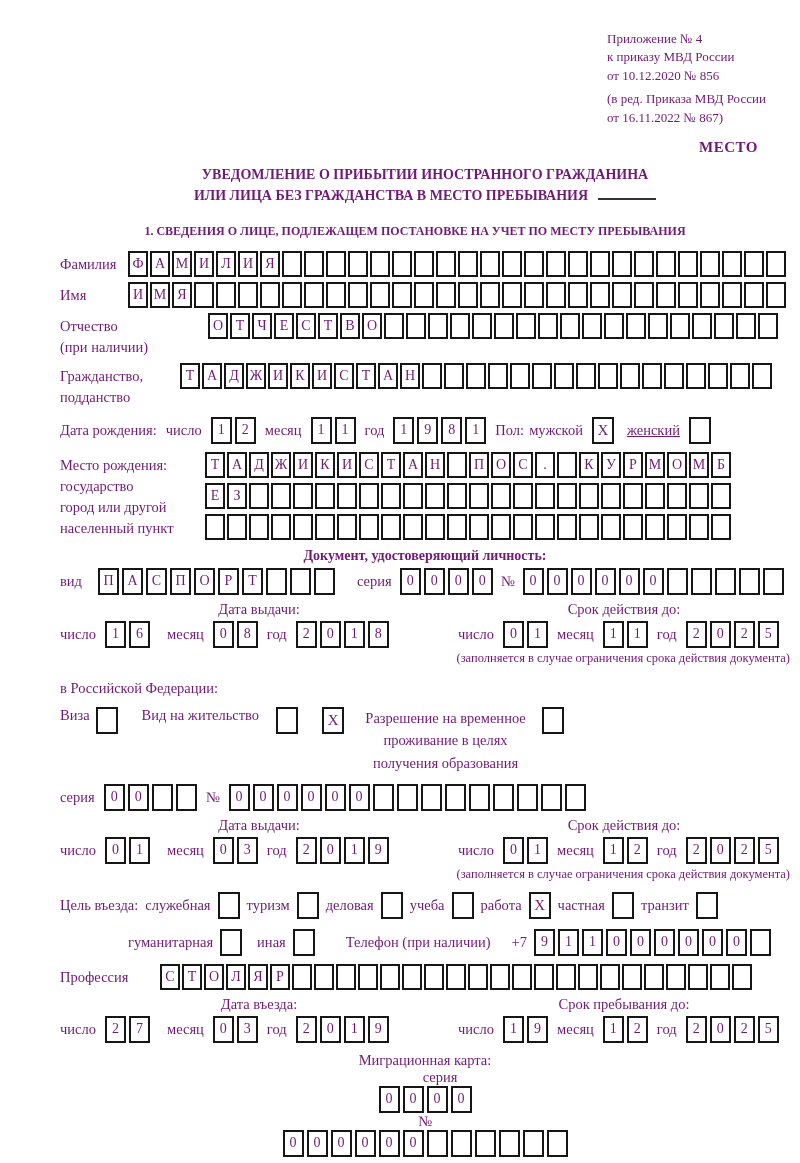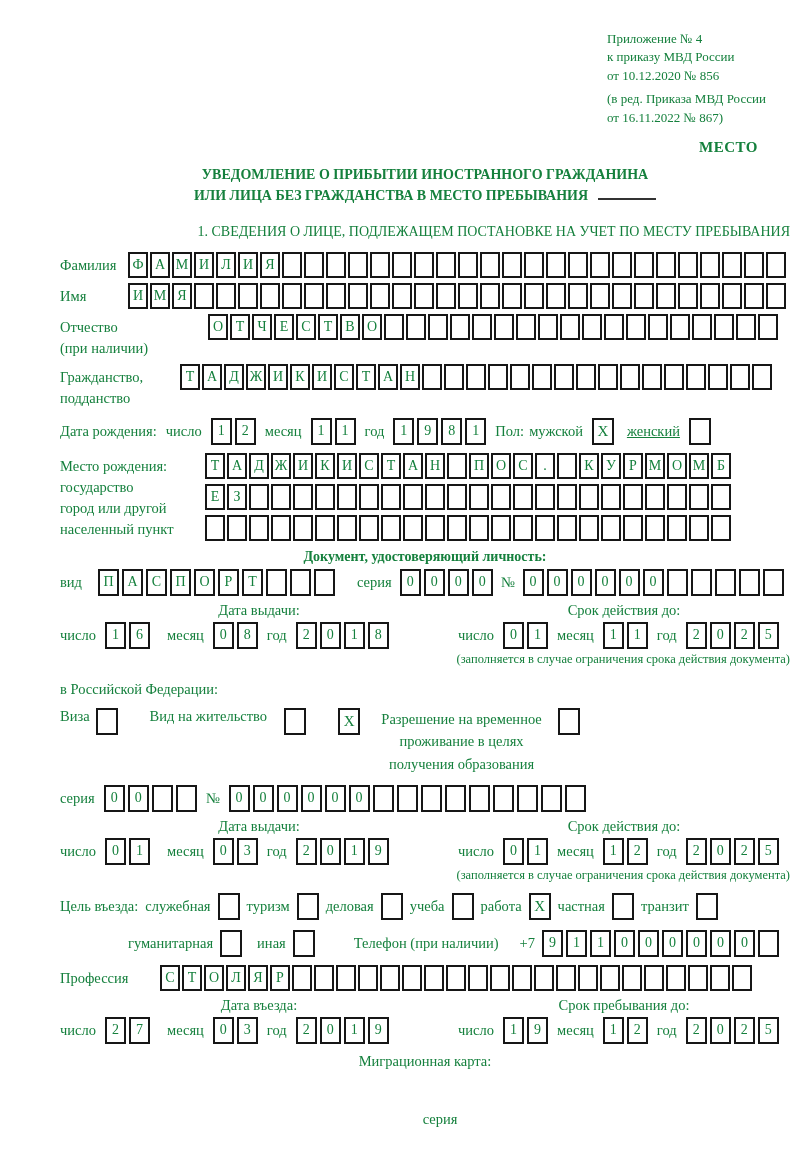--- a/index.html
+++ b/index.html
@@ -1,49 +1,49 @@
 <!DOCTYPE html>
 <html><head>
 <meta charset="utf-8">
 <style>
   html,body { margin:0; padding:0; background:#888; }
   .page {
     position:relative; width:800px; height:1163px; margin:0 auto;
-    background:#ffffff; color:#15803d; overflow:hidden;
+    background:#ffffff; color:#701a75; overflow:hidden;
     font-family:"Liberation Serif","DejaVu Serif",serif;
     box-sizing:border-box; padding:30px 10px 10px 60px;
   }
   .appendix { margin-left:547px; font-size:13px; line-height:1.42; }
   .appendix .blk2 { margin-top:5px; }
   .forma { text-align:right; padding-right:32px; font-weight:bold; font-size:15px; margin-top:12px; letter-spacing:.5px; }
   .title { text-align:center; font-weight:bold; font-size:14px; line-height:1.5; margin-top:8px; }
   .title-blank { display:inline-block; width:58px; height:13px; border-bottom:2px solid #333; margin-left:10px; }
-  .sec-heading { text-align:right; font-weight:normal; font-size:14px; margin-top:18px; margin-left:-20px; }
+  .sec-heading { text-align:center; font-weight:bold; font-size:12px; margin-top:18px; margin-left:-20px; }
 
   .frow { display:flex; align-items:flex-start; margin-top:5px; }
   .flabel { font-size:14.5px; line-height:1.45; flex:0 0 auto; padding-top:3px; }
   .w68 { width:68px;font-family:Liberation Serif, serif; } .w148 { width:148px; } .w120 { width:120px; } .w145 { width:145px; } .w100 { width:100px; } .w125 { width:125px; }
 
   .cells { display:inline-flex; column-gap:2px; flex:0 0 auto; }
   .cells.wide { column-gap:3px; }
   .cell {
     flex:0 0 auto; width:20px; height:26px; box-sizing:border-box;
     border:2px solid #161616; text-align:center; font-size:14px; line-height:21px;
     background:#fff;
   }
   .wide .cell { width:21px; height:27px; }
   .stack { display:flex; flex-direction:column; row-gap:5px; }
 
-  .inline { display:flex; align-items:center; flex-wrap:nowrap;gap:41px; }
+  .inline { display:flex; align-items:center; flex-wrap:nowrap; }
   .lbl { font-size:14.5px; white-space:nowrap; }
   .checkbox {
     display:inline-block; width:22px; height:27px; box-sizing:border-box;
     border:2px solid #161616; text-align:center; font-size:15px; line-height:23px; background:#fff;
   }
-  .gap4{margin-left:4px;text-decoration:underline;} .gap8{margin-left:8px;} .gap14{margin-left:14px;} .gap20{margin-left:32px;} .gap30{margin-left:30px;}
+  .gap4{margin-left:4px;text-decoration:underline;} .gap8{margin-left:8px;} .gap14{margin-left:14px;} .gap20{margin-left:24px;} .gap30{margin-left:30px;}
 
   .doc-heading { text-align:center; font-weight:bold; font-size:14px; margin-top:8px; }
 
   .dates { display:flex; margin-top:6px; }
   .dcol-l { width:398px; flex:0 0 auto; }
   .dcol-r { flex:1 1 auto; }
   .dhead { text-align:center; font-size:14.5px; margin-bottom:3px; }
   .dline { display:flex; align-items:center; column-gap:9px; }
   .dnote { font-size:12.5px; white-space:nowrap; text-align:right; margin-top:3px; margin-left:-110px; }
 

